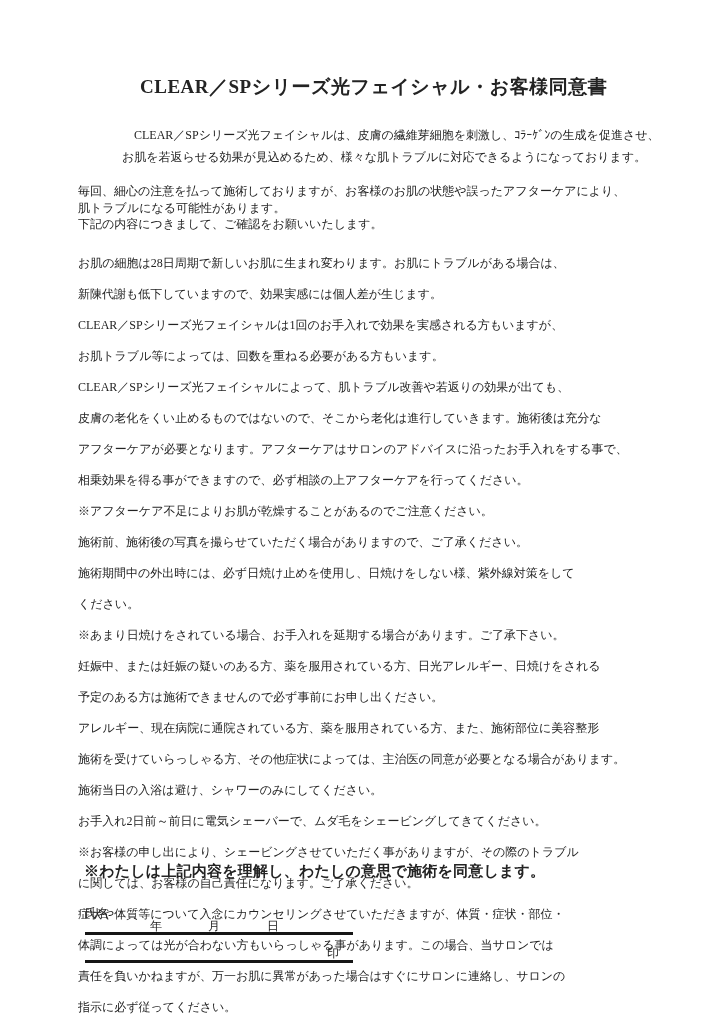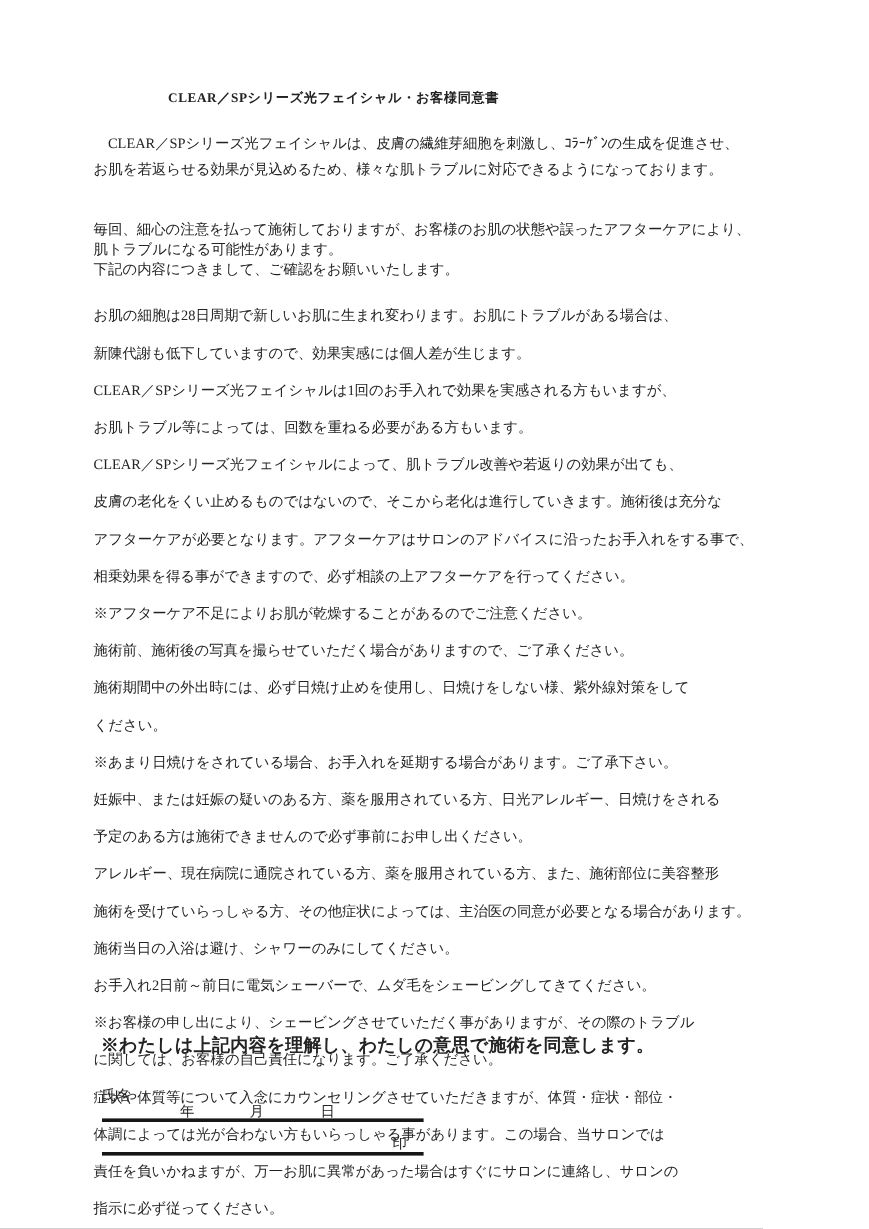--- a/index.html
+++ b/index.html
@@ -11,34 +11,34 @@
     background: #ffffff;
     font-family: "Liberation Serif", "DejaVu Serif", serif;
     color: #232323;
     overflow: hidden;
   }
   .doc-title {
     position: absolute;
     top: 74px;
     left: 140px;
     margin: 0;
-    font-size: 11px;
+    font-size: 19px;
     font-weight: 600;
     letter-spacing: 0.5px;
     white-space: nowrap;
   }
   .para {
     position: absolute;
     left: 78px;
     right: 36px;
     margin: 0;
     font-size: 12px;
     white-space: pre-line;
   }
-  .intro  { top: 108px; line-height: 22.2px; }
+  .intro  { top: 124px; line-height: 22.2px; margin-left: 44px; }
   .notice { top: 183px; line-height: 16.6px; }
   .terms  { top: 248px; line-height: 31px; }
   .consent {
     position: absolute;
     top: 862px;
     left: 84px;
     margin: 0;
     font-size: 15px;
     font-weight: 600;
     letter-spacing: 0.2px;

